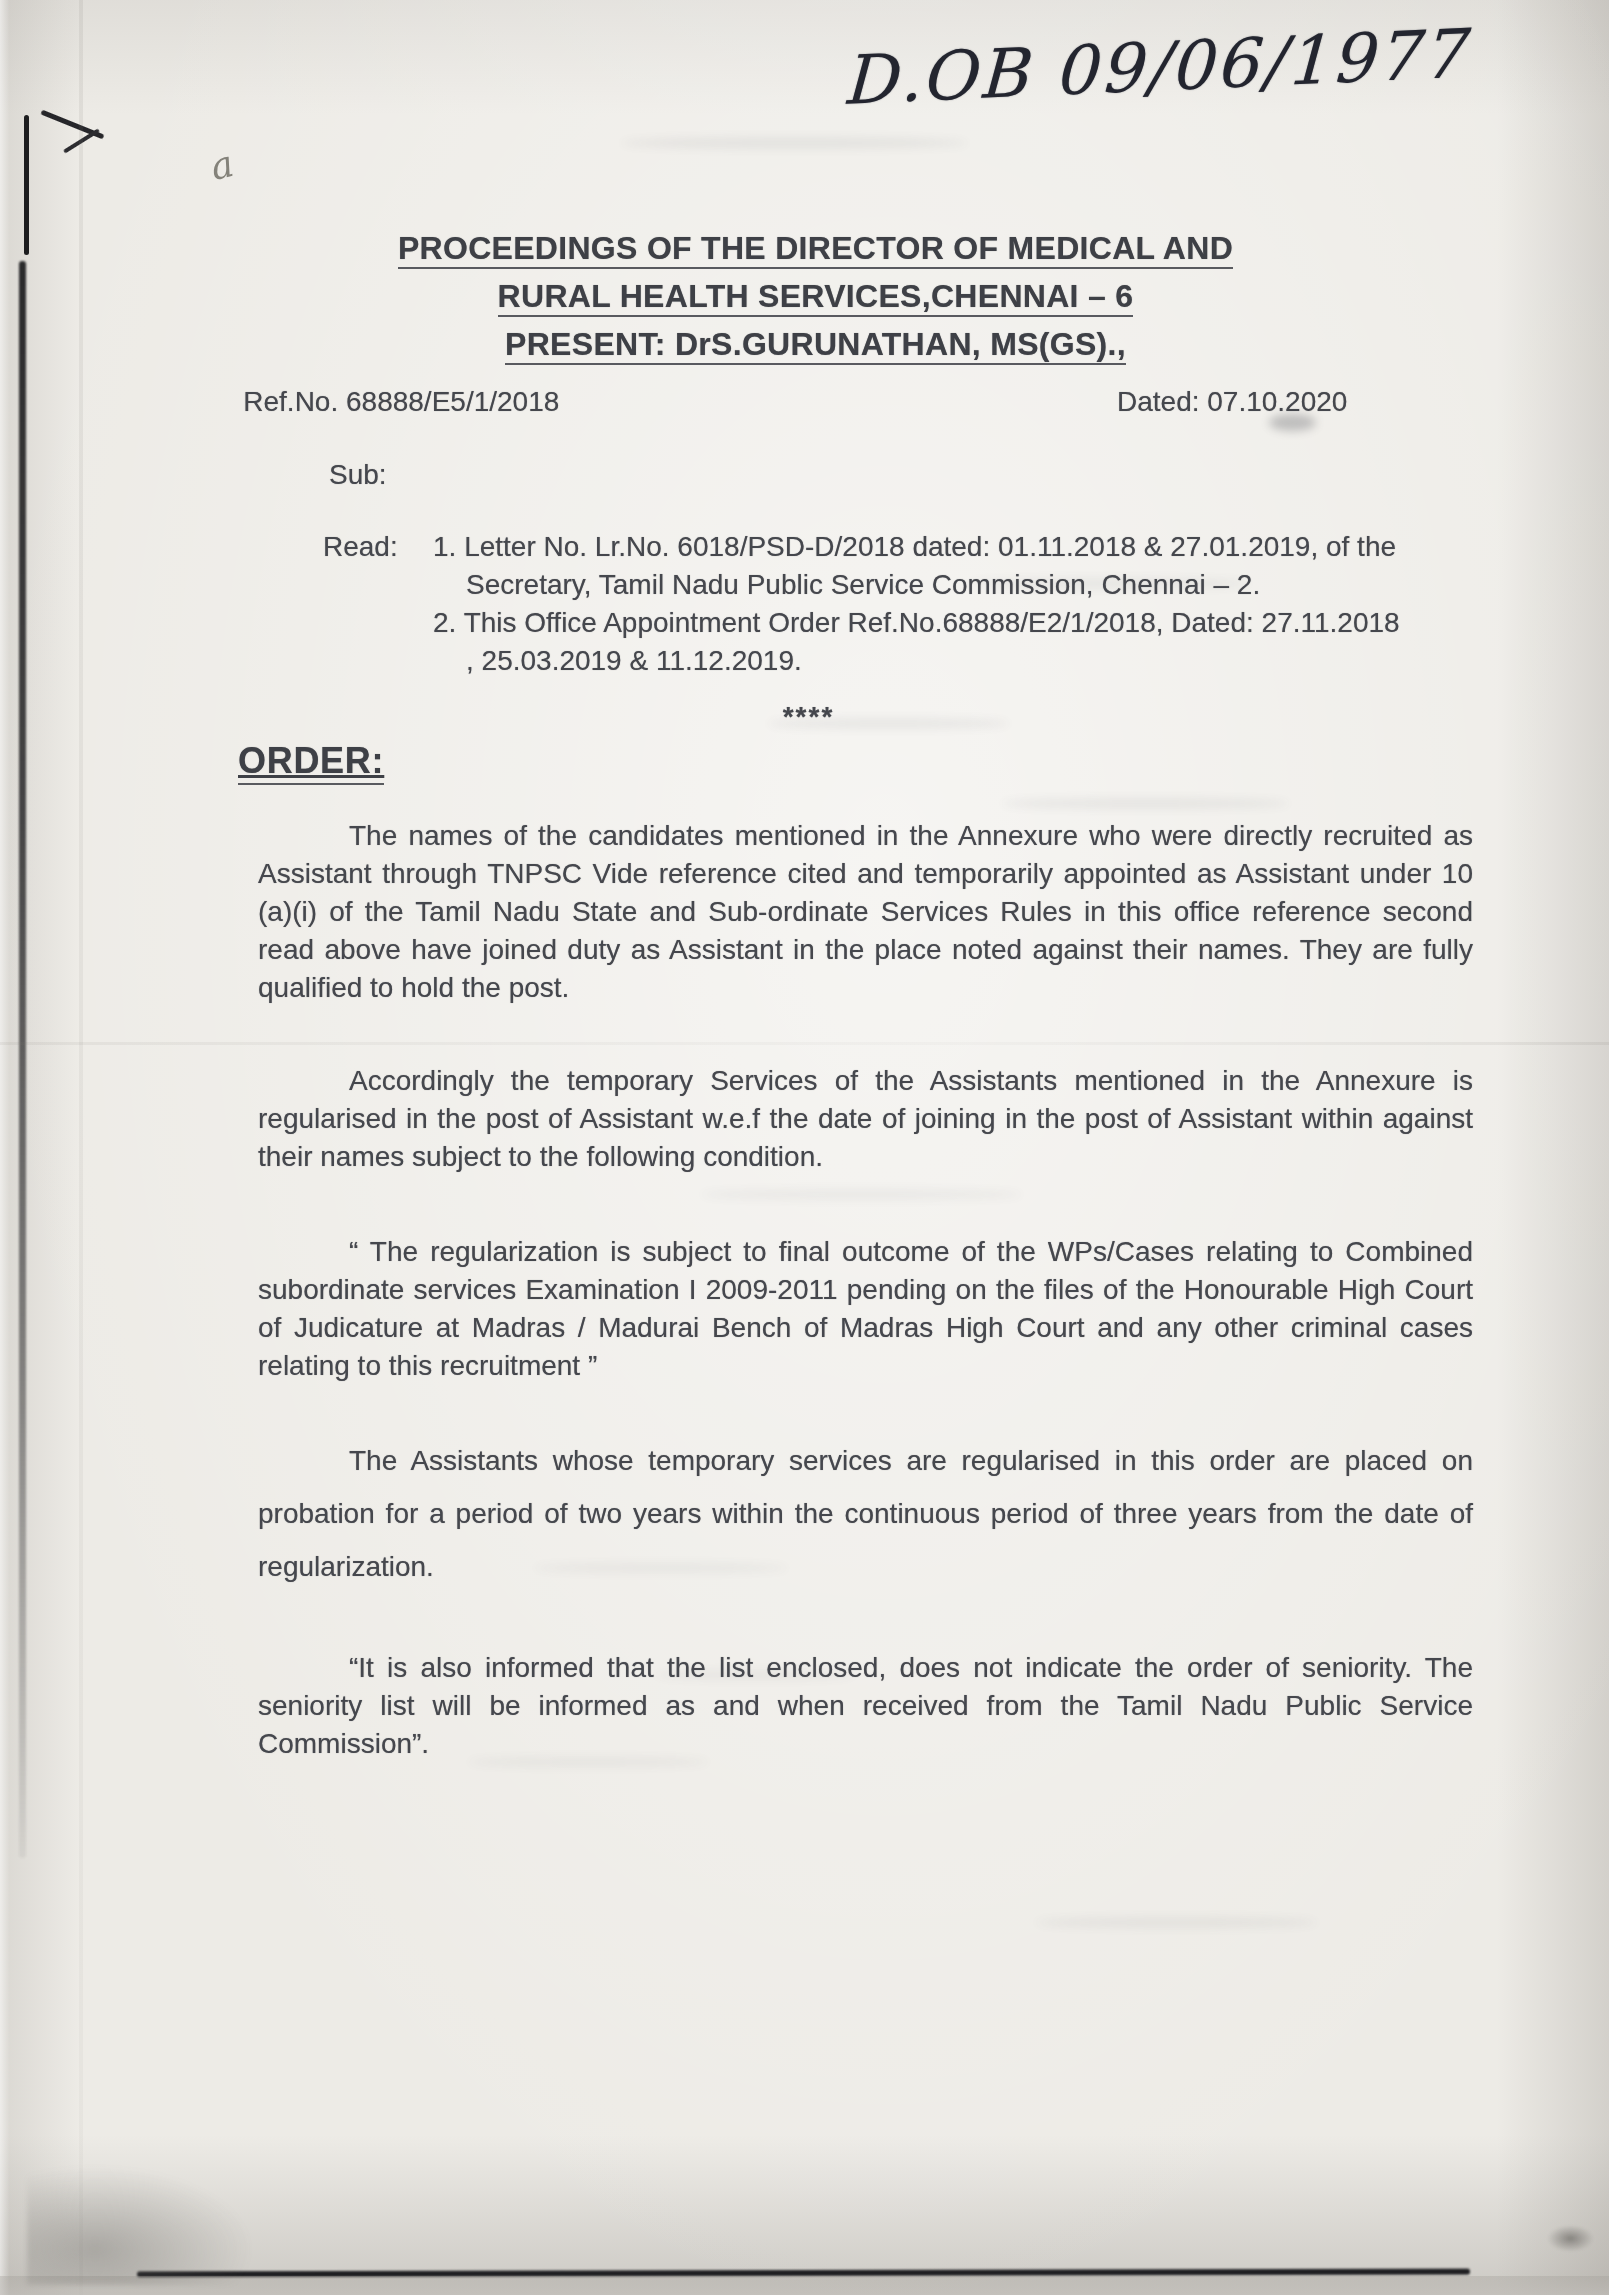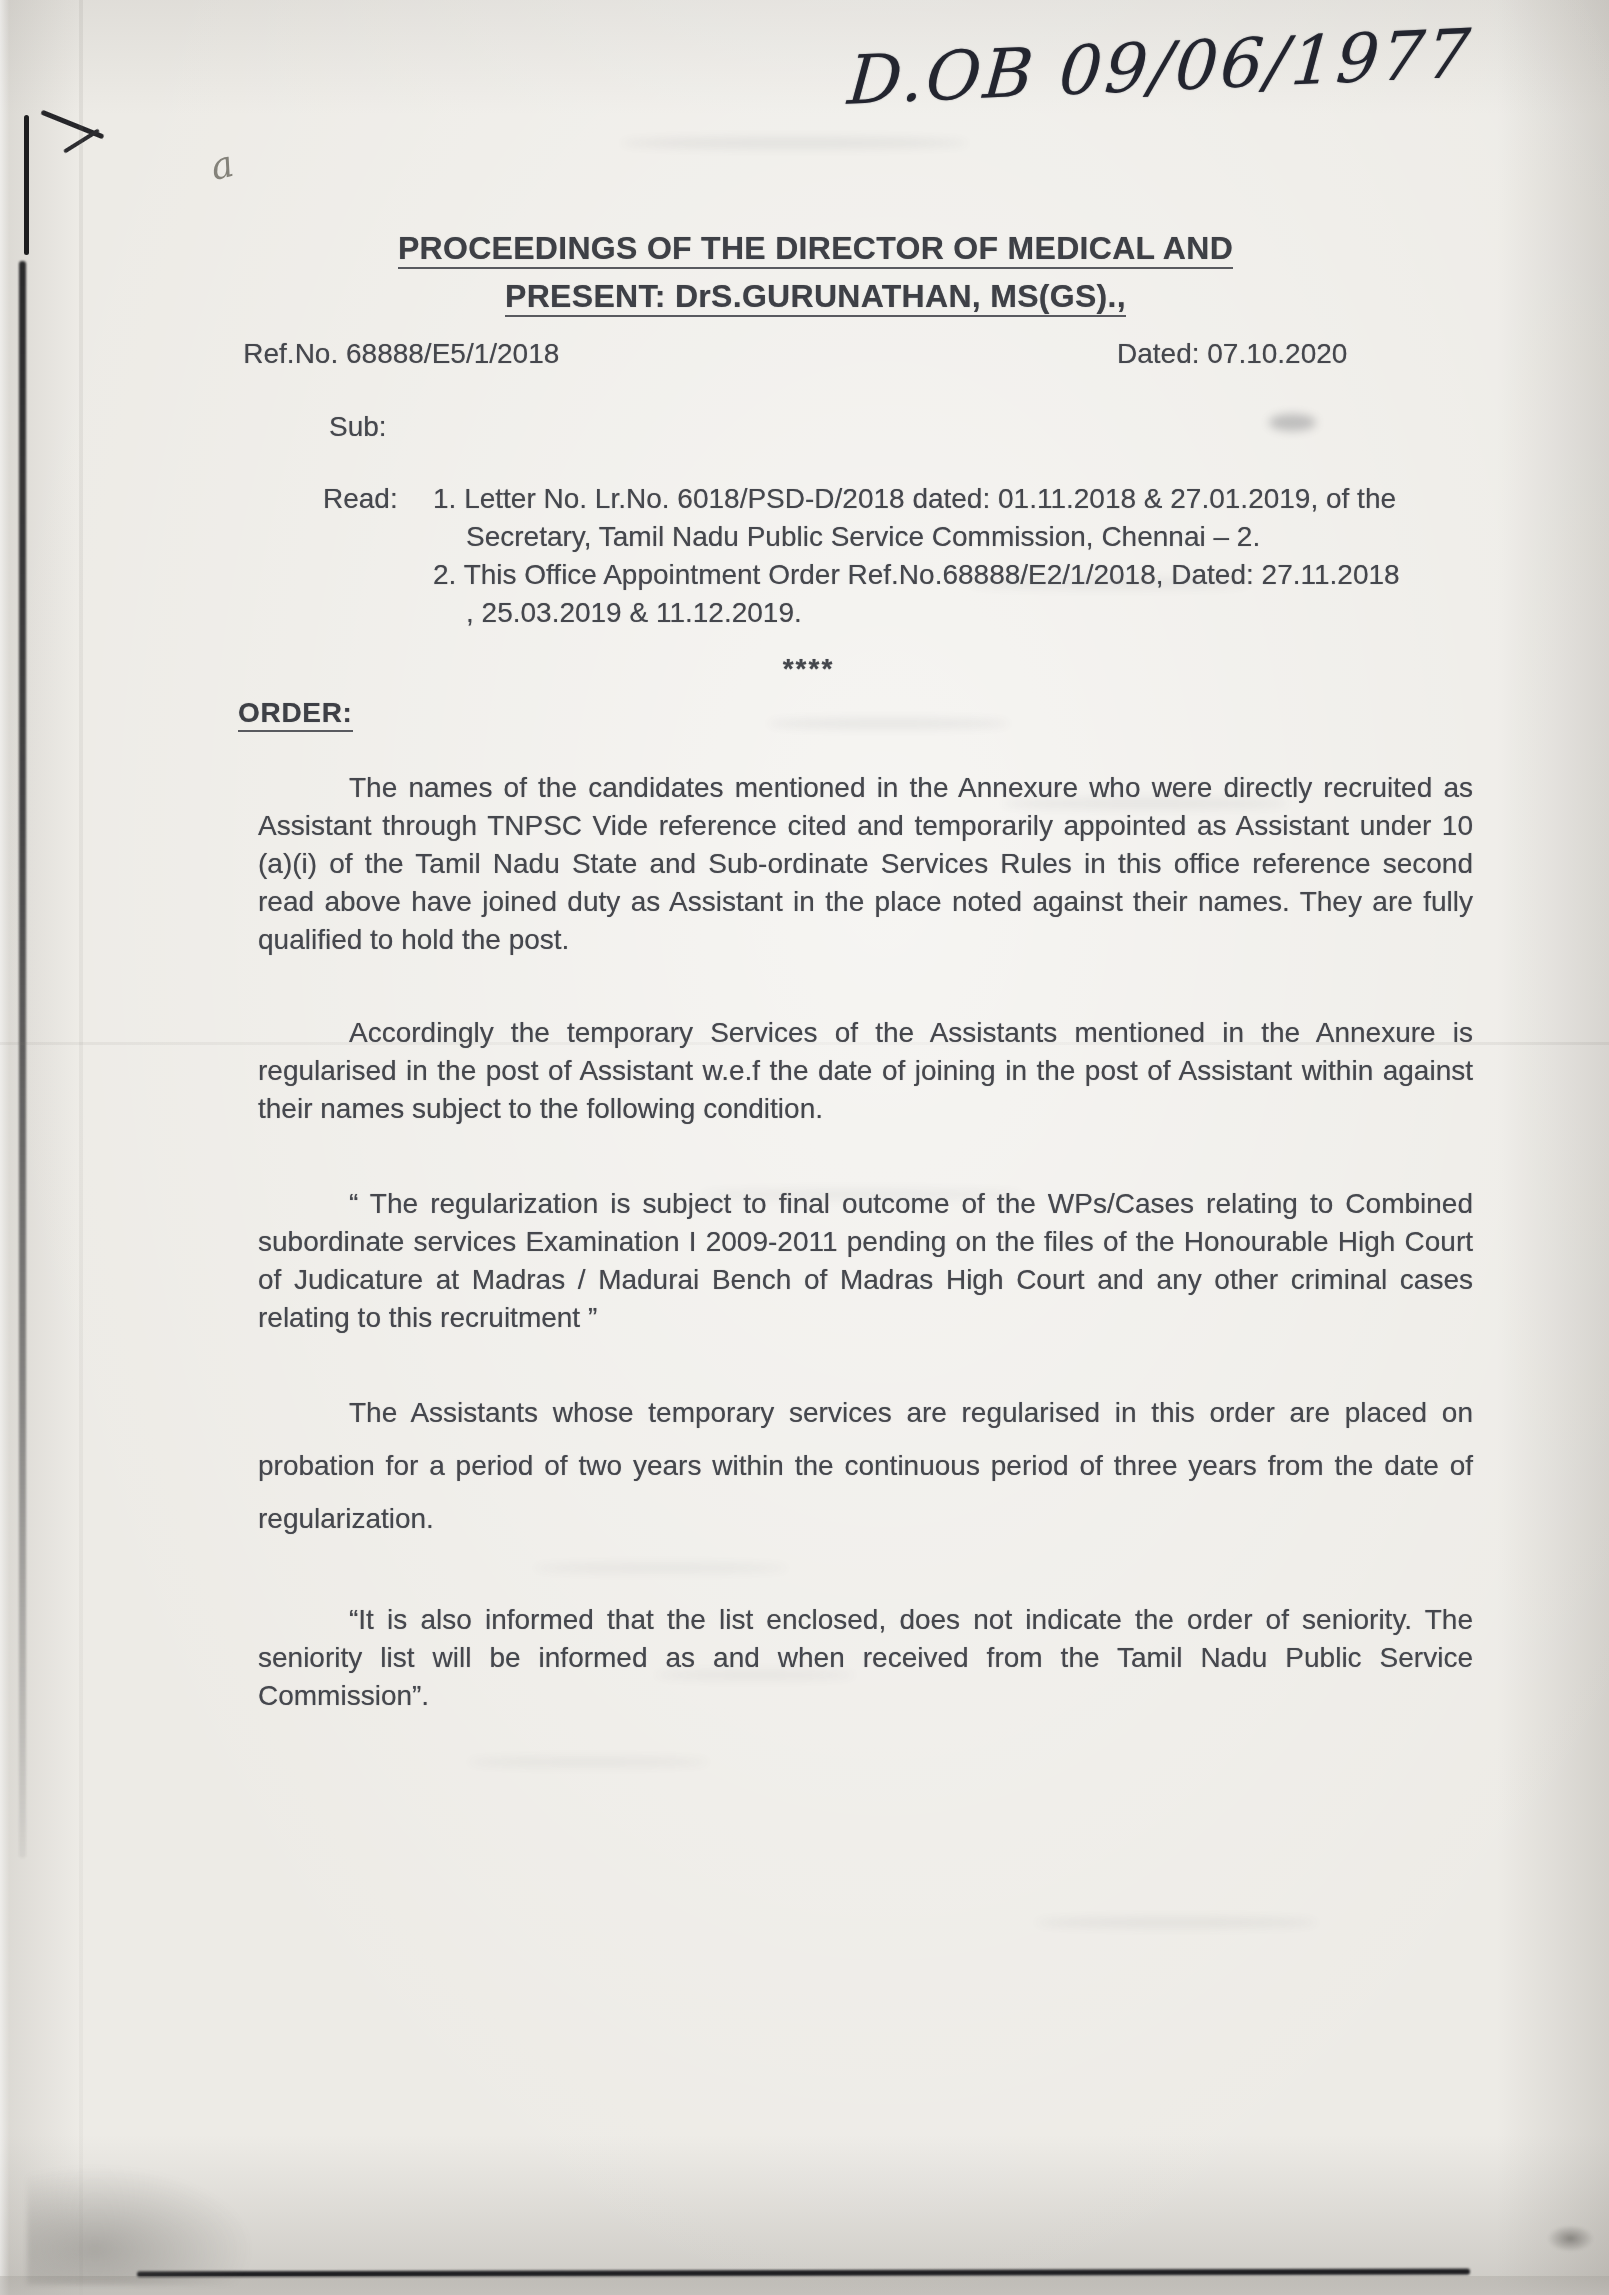--- a/index.html
+++ b/index.html
@@ -65,23 +65,24 @@
   .separator {
     margin-top:18px;
     text-align:center;
     transform:translateX(-47px);
     font-weight:bold;
     letter-spacing:2px;
   }
   .order-heading {
     margin-top:6.7px;
     font-weight:bold;
-    font-size:28px;
+    font-size:36px;
     letter-spacing:0.7px;
     color:#3e4046;
+    text-decoration:underline;
   }
   .order-heading .u {
     border-bottom:2.7px solid rgba(62,64,70,0.85);
     padding-bottom:2px;
   }
   .para {
     text-align:justify;
     text-indent:91px;
     margin-left:20px;
   }
@@ -191,20 +192,21 @@
   <div class="artifact corner-smudge-bl"></div>
   <div class="artifact corner-mark-br"></div>
 
   <div class="handwritten-note">D.OB 09/06/1977</div>
   <div class="pencil-mark">a</div>
 
   <div class="content">
 
     <div class="doc-heading">
       <div><span class="u">PROCEEDINGS OF THE DIRECTOR OF MEDICAL AND</span></div>
+      <div><span class="u">RURAL HEALTH SERVICES,CHENNAI – 6</span></div>
       <div><span class="u">PRESENT: DrS.GURUNATHAN, MS(GS).,</span></div>
     </div>
 
     <div class="ref-row">
       <span class="ref-no">Ref.No. 68888/E5/1/2018</span>
       <span class="dated">Dated: 07.10.2020</span>
     </div>
 
     <div class="sub-row">
       <span class="label">Sub:</span>

